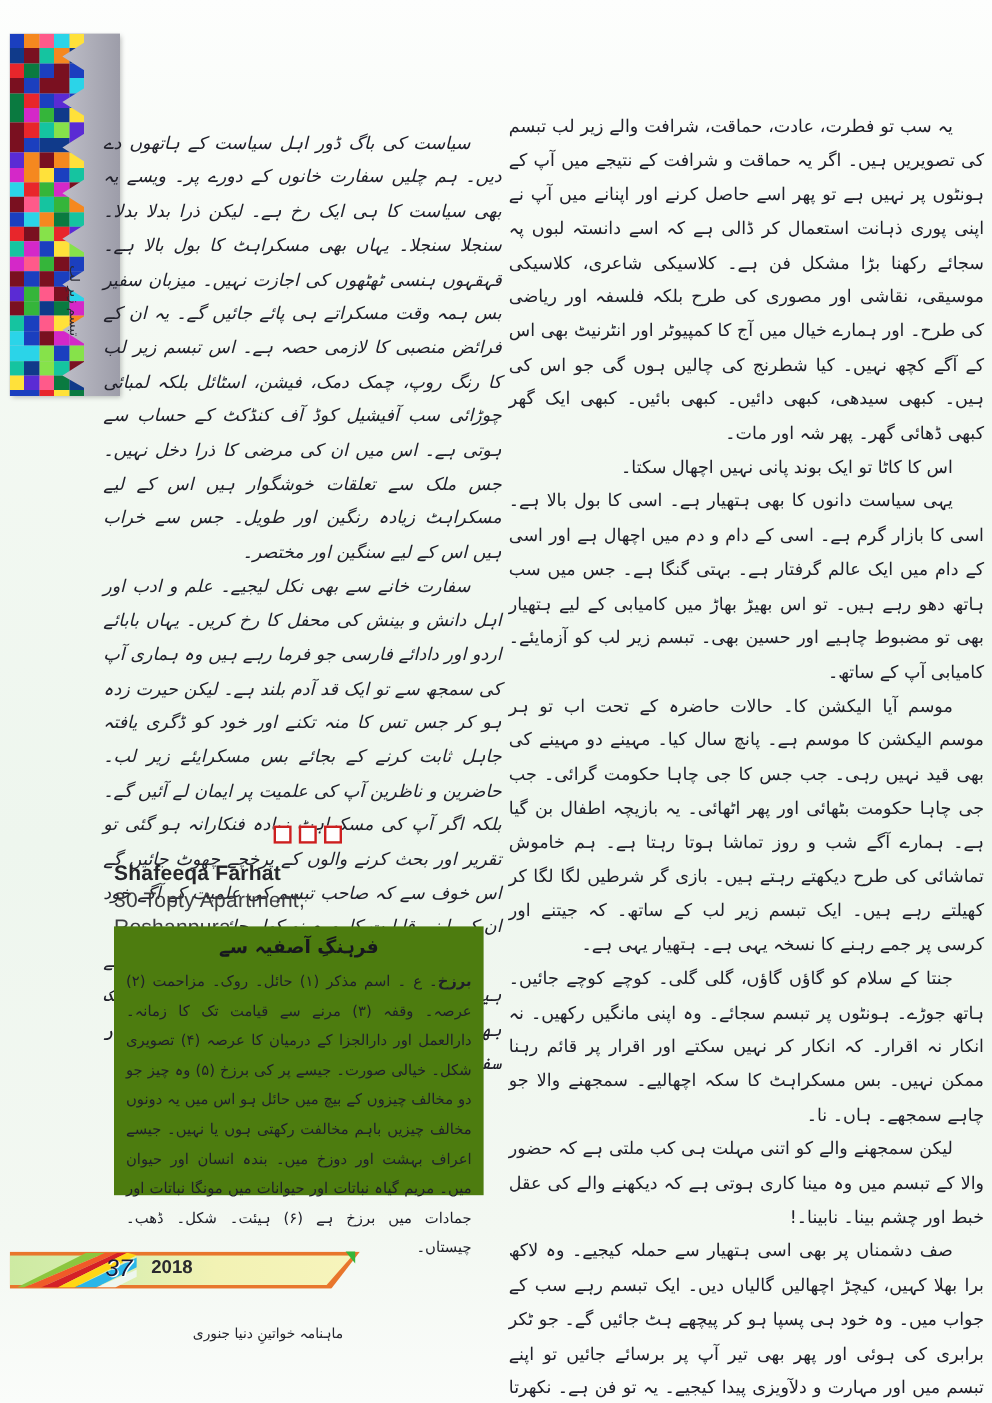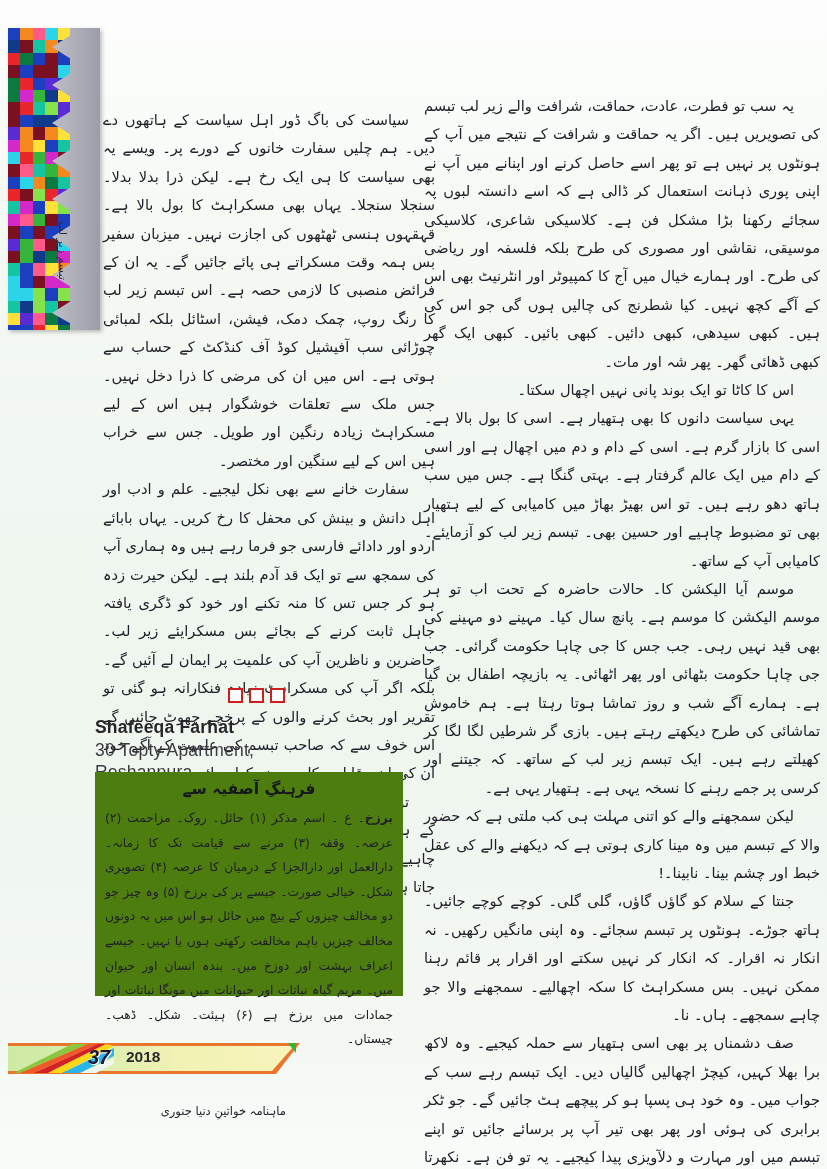--- a/index.html
+++ b/index.html
@@ -16,21 +16,21 @@
     box-shadow:2px 2px 4px rgba(0,0,0,0.25);}
   .mosaic{position:absolute;left:0;top:0;width:74px;height:302px;overflow:hidden;
     clip-path:polygon(0 0,74px 0,44px 19px,74px 38px,44px 57px,74px 76px,44px 95px,74px 114px,44px 133px,74px 152px,44px 171px,74px 190px,44px 209px,74px 228px,44px 247px,74px 266px,44px 285px,74px 302px,0 302px);
     display:flex;flex-wrap:wrap;}
   .mosaic div{width:12.4px;height:12.4px;}
   .strip-caption{position:absolute;left:-6px;top:216px;width:120px;
     transform:rotate(90deg);transform-origin:center;
     font-size:11px;color:#2a2a33;text-align:center;direction:rtl;}
   
   .col{position:absolute;font-size:14.6px;line-height:28.4px;}
-  .col-left{left:103px;top:106px;width:332px;}
+  .col-left{left:86px;top:106px;width:332px;font-style:italic;}
   .col-right{left:424px;top:92px;width:396px;}
   .col p{text-indent:26px;}
   
   .end-marker{position:absolute;left:228px;top:688px;display:flex;gap:6px;}
   .end-marker div{width:11px;height:11px;border:2.5px solid #cc1f1f;background:#fff;}
   
   .address{position:absolute;left:95px;top:716px;font-family:"Liberation Sans",sans-serif;
     font-size:17.5px;line-height:22.5px;color:#3c3c40;letter-spacing:.2px;}
   .address .name{font-weight:bold;color:#26262a;}
   
@@ -43,21 +43,21 @@
   
   .banner{position:absolute;left:8px;top:1043px;width:292px;height:31px;
     background:#e8762c;clip-path:polygon(0 0,100% 0,calc(100% - 24px) 100%,0 100%);}
   .banner-fill{position:absolute;left:0;top:3px;width:286px;height:25px;
     background:linear-gradient(90deg,#cdeaa2 0%,#d9eeb0 30%,#f2f2b4 60%,#f7f4bc 100%);
     clip-path:polygon(0 0,100% 0,calc(100% - 22px) 100%,0 100%);}
   .banner-tip{position:absolute;left:288px;top:1043px;width:0;height:0;
     border-top:10px solid #35b53a;border-left:8px solid transparent;}
   .swoosh{position:absolute;left:14px;top:1044px;}
   .page-num{position:absolute;left:88px;top:1046px;font-family:"Liberation Sans",sans-serif;
-    font-weight:bold;font-style:italic;font-size:20px;color:#181838;
+    font-weight:normal;font-style:italic;font-size:20px;color:#181838;
     text-shadow:1px 1px 0 #ffffff;}
   .year{position:absolute;left:126px;top:1048px;font-family:"Liberation Sans",sans-serif;
     font-weight:bold;font-size:15.5px;color:#2a2a2e;}
   .issue{position:absolute;left:166px;top:1104px;width:120px;direction:rtl;
     font-size:11.5px;color:#23232b;text-align:left;white-space:nowrap;}
 </style>
 </head>
 <body>
 
 <div class="strip">
@@ -195,22 +195,22 @@
   <p>سیاست کی باگ ڈور اہل سیاست کے ہاتھوں دے دیں۔ ہم چلیں سفارت خانوں کے دورے پر۔ ویسے یہ بھی سیاست کا ہی ایک رخ ہے۔ لیکن ذرا بدلا بدلا۔ سنجلا سنجلا۔ یہاں بھی مسکراہٹ کا بول بالا ہے۔ قہقہوں ہنسی ٹھٹھوں کی اجازت نہیں۔ میزبان سفیر بس ہمہ وقت مسکراتے ہی پائے جائیں گے۔ یہ ان کے فرائض منصبی کا لازمی حصہ ہے۔ اس تبسم زیر لب کا رنگ روپ، چمک دمک، فیشن، اسٹائل بلکہ لمبائی چوڑائی سب آفیشیل کوڈ آف کنڈکٹ کے حساب سے ہوتی ہے۔ اس میں ان کی مرضی کا ذرا دخل نہیں۔ جس ملک سے تعلقات خوشگوار ہیں اس کے لیے مسکراہٹ زیادہ رنگین اور طویل۔ جس سے خراب ہیں اس کے لیے سنگین اور مختصر۔</p>
   <p>سفارت خانے سے بھی نکل لیجیے۔ علم و ادب اور اہل دانش و بینش کی محفل کا رخ کریں۔ یہاں بابائے اردو اور دادائے فارسی جو فرما رہے ہیں وہ ہماری آپ کی سمجھ سے تو ایک قد آدم بلند ہے۔ لیکن حیرت زدہ ہو کر جس تس کا منہ تکنے اور خود کو ڈگری یافتہ جاہل ثابت کرنے کے بجائے بس مسکرایئے زیر لب۔ حاضرین و ناظرین آپ کی علمیت پر ایمان لے آئیں گے۔ بلکہ اگر آپ کی مسکراہٹ زیادہ فنکارانہ ہو گئی تو تقریر اور بحث کرنے والوں کے پرخچے چھوٹ جائیں گے اس خوف سے کہ صاحب تبسم کی علمیت کے آگے خود ان کی اپنی قابلیت کا بھرم نہ کھل جائے۔</p>
   <p>تو حضور اس تبسم زیر لب کے کیا کہنے ہیں۔ اس کے ہزار جلوے ہیں روشن بھی تاریک بھی۔ سفینہ چاہیے اس بحر بیکراں کے لیے اور سفر ہے کہ تمام ہوا جاتا ہے۔</p>
 </div>
 
 <div class="col col-right ur">
   <p>یہ سب تو فطرت، عادت، حماقت، شرافت والے زیر لب تبسم کی تصویریں ہیں۔ اگر یہ حماقت و شرافت کے نتیجے میں آپ کے ہونٹوں پر نہیں ہے تو پھر اسے حاصل کرنے اور اپنانے میں آپ نے اپنی پوری ذہانت استعمال کر ڈالی ہے کہ اسے دانستہ لبوں پہ سجائے رکھنا بڑا مشکل فن ہے۔ کلاسیکی شاعری، کلاسیکی موسیقی، نقاشی اور مصوری کی طرح بلکہ فلسفہ اور ریاضی کی طرح۔ اور ہمارے خیال میں آج کا کمپیوٹر اور انٹرنیٹ بھی اس کے آگے کچھ نہیں۔ کیا شطرنج کی چالیں ہوں گی جو اس کی ہیں۔ کبھی سیدھی، کبھی دائیں۔ کبھی بائیں۔ کبھی ایک گھر کبھی ڈھائی گھر۔ پھر شہ اور مات۔</p>
   <p>اس کا کاٹا تو ایک بوند پانی نہیں اچھال سکتا۔</p>
   <p>یہی سیاست دانوں کا بھی ہتھیار ہے۔ اسی کا بول بالا ہے۔ اسی کا بازار گرم ہے۔ اسی کے دام و دم میں اچھال ہے اور اسی کے دام میں ایک عالم گرفتار ہے۔ بہتی گنگا ہے۔ جس میں سب ہاتھ دھو رہے ہیں۔ تو اس بھیڑ بھاڑ میں کامیابی کے لیے ہتھیار بھی تو مضبوط چاہیے اور حسین بھی۔ تبسم زیر لب کو آزمایئے۔ کامیابی آپ کے ساتھ۔</p>
   <p>موسم آیا الیکشن کا۔ حالات حاضرہ کے تحت اب تو ہر موسم الیکشن کا موسم ہے۔ پانچ سال کیا۔ مہینے دو مہینے کی بھی قید نہیں رہی۔ جب جس کا جی چاہا حکومت گرائی۔ جب جی چاہا حکومت بٹھائی اور پھر اٹھائی۔ یہ بازیچہ اطفال بن گیا ہے۔ ہمارے آگے شب و روز تماشا ہوتا رہتا ہے۔ ہم خاموش تماشائی کی طرح دیکھتے رہتے ہیں۔ بازی گر شرطیں لگا لگا کر کھیلتے رہے ہیں۔ ایک تبسم زیر لب کے ساتھ۔ کہ جیتنے اور کرسی پر جمے رہنے کا نسخہ یہی ہے۔ ہتھیار یہی ہے۔</p>
+  <p>جنتا کے سلام کو گاؤں گاؤں، گلی گلی۔ کوچے کوچے جائیں۔ ہاتھ جوڑے۔ ہونٹوں پر تبسم سجائے۔ وہ اپنی مانگیں رکھیں۔ نہ انکار نہ اقرار۔ کہ انکار کر نہیں سکتے اور اقرار پر قائم رہنا ممکن نہیں۔ بس مسکراہٹ کا سکہ اچھالیے۔ سمجھنے والا جو چاہے سمجھے۔ ہاں۔ نا۔</p>
   <p>لیکن سمجھنے والے کو اتنی مہلت ہی کب ملتی ہے کہ حضور والا کے تبسم میں وہ مینا کاری ہوتی ہے کہ دیکھنے والے کی عقل خبط اور چشم بینا۔ نابینا۔!</p>
-  <p>جنتا کے سلام کو گاؤں گاؤں، گلی گلی۔ کوچے کوچے جائیں۔ ہاتھ جوڑے۔ ہونٹوں پر تبسم سجائے۔ وہ اپنی مانگیں رکھیں۔ نہ انکار نہ اقرار۔ کہ انکار کر نہیں سکتے اور اقرار پر قائم رہنا ممکن نہیں۔ بس مسکراہٹ کا سکہ اچھالیے۔ سمجھنے والا جو چاہے سمجھے۔ ہاں۔ نا۔</p>
   <p>صف دشمناں پر بھی اسی ہتھیار سے حملہ کیجیے۔ وہ لاکھ برا بھلا کہیں، کیچڑ اچھالیں گالیاں دیں۔ ایک تبسم رہے سب کے جواب میں۔ وہ خود ہی پسپا ہو کر پیچھے ہٹ جائیں گے۔ جو ٹکر برابری کی ہوئی اور پھر بھی تیر آپ پر برسائے جائیں تو اپنے تبسم میں اور مہارت و دلآویزی پیدا کیجیے۔ یہ تو فن ہے۔ نکھرتا ہی چلا جائے گا۔</p>
 </div>
 
 <div class="end-marker">
   <div></div>
   <div></div>
   <div></div>
 </div>
 
 <div class="address">

